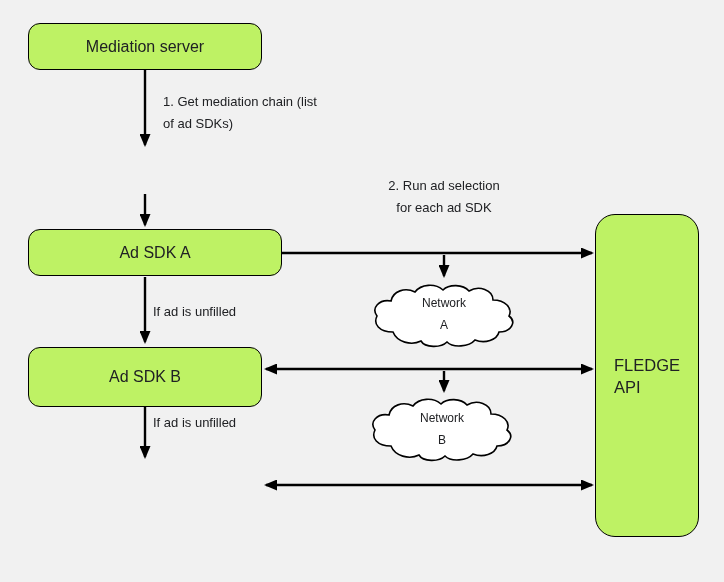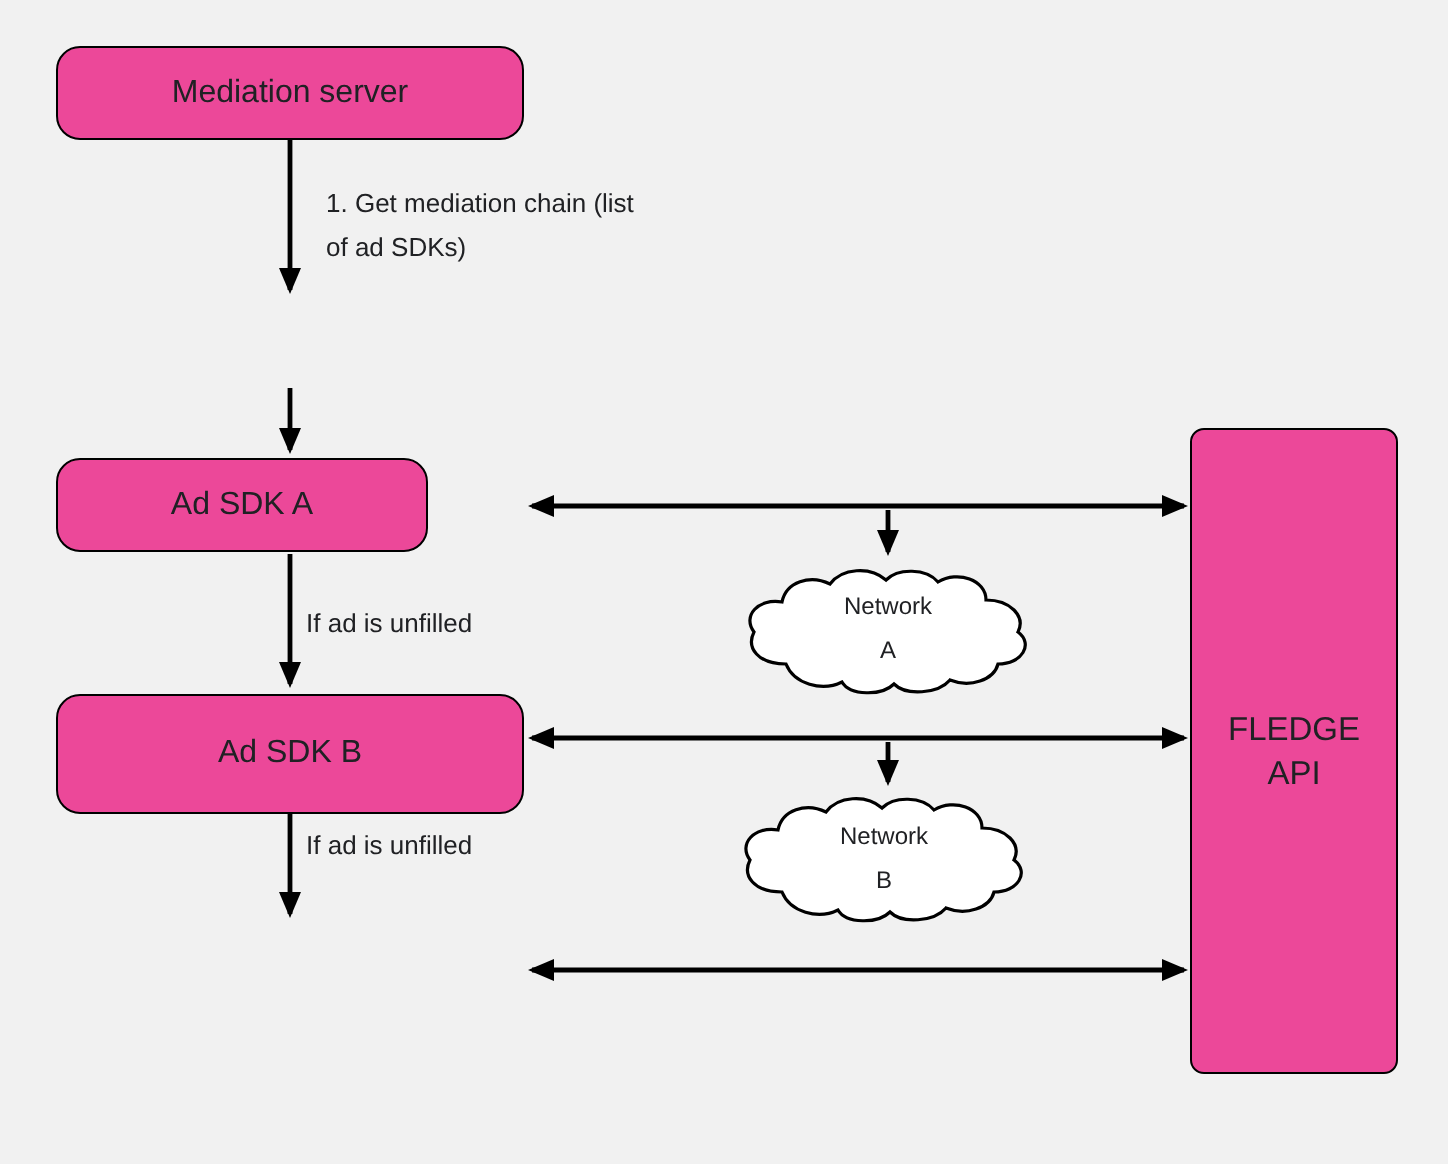--- a/index.html
+++ b/index.html
@@ -15,37 +15,36 @@
     width: 724px; height: 582px;
     background: #f1f1f1;
   }
   #arrow-layer {
     position: absolute; left: 0; top: 0;
     width: 724px; height: 582px;
     pointer-events: none;
   }
   .node {
     position: absolute;
-    background: #ec4899;
+    background: #bef264;
     border: 1.6px solid #000000;
     border-radius: 12px;
     display: flex; align-items: center; justify-content: center;
     font-size: 16px;
     color: #202124;
     box-sizing: border-box;
-    text-align: center;
     white-space: pre-line;
     line-height: 22px;
   }
   .node-mediation-server { left: 28px; top: 23px;  width: 234px; height: 47px; }
   .node-mediation-sdk    { left: 28px; top: 149px; width: 234px; height: 45px; }
-  .node-ad-sdk-a         { left: 28px; top: 229px; width: 186px; height: 47px; }
+  .node-ad-sdk-a         { left: 28px; top: 229px; width: 254px; height: 47px; }
   .node-ad-sdk-b         { left: 28px; top: 347px; width: 234px; height: 60px; }
   .node-first-party-ad   { left: 28px; top: 462px; width: 234px; height: 46px; }
-  .node-fledge-api       { left: 595px; top: 214px; width: 104px; height: 323px; border-radius: 7px; font-size: 16.5px; }
+  .node-fledge-api       { left: 595px; top: 214px; width: 104px; height: 323px; border-radius: 20px; font-size: 16.5px; }
   .annotation {
     position: absolute;
     font-size: 13px;
     line-height: 22px;
     color: #202124;
     white-space: pre-line;
   }
   .ann-step1 { left: 163px; top: 91px; }
   .ann-step2 { left: 368px; top: 175px; width: 152px; text-align: center; }
   .ann-unfilled-1 { left: 153px; top: 301px; }
@@ -111,16 +110,18 @@
   <div class="node node-fledge-api">FLEDGE
 API</div>
 
   <div class="cloud-label cloud-label-a">Network
 A</div>
   <div class="cloud-label cloud-label-b">Network
 B</div>
 
   <div class="annotation ann-step1">1. Get mediation chain (list
 of ad SDKs)</div>
+  <div class="annotation ann-step2">2. Run ad selection
+for each ad SDK</div>
   <div class="annotation ann-unfilled-1">If ad is unfilled</div>
   <div class="annotation ann-unfilled-2">If ad is unfilled</div>
 
 </div>
 
 </body></html>

